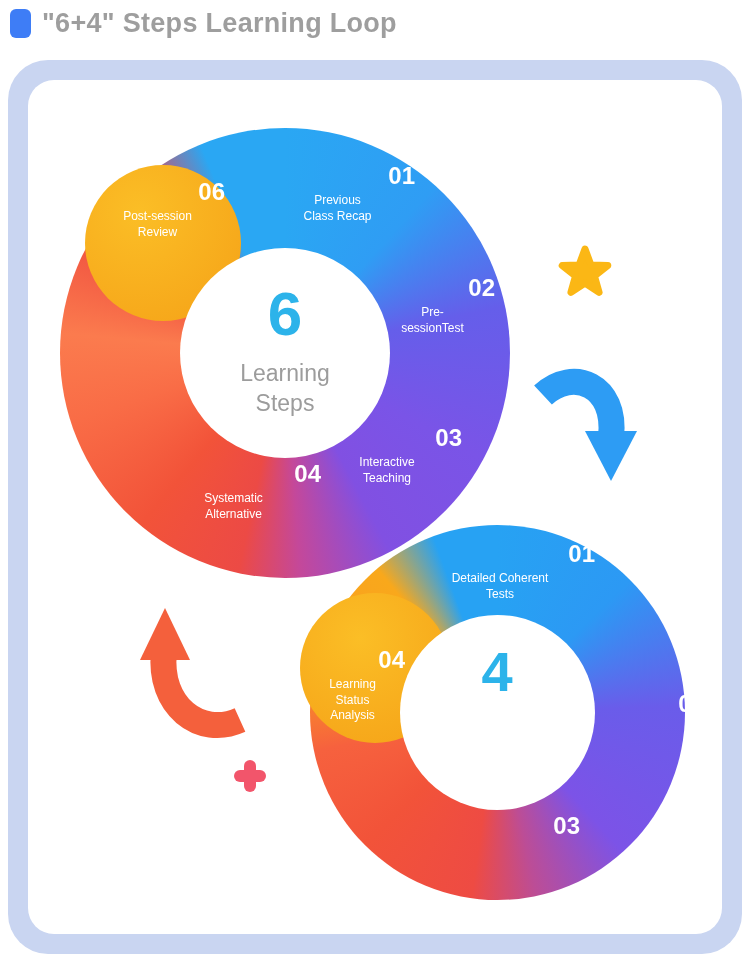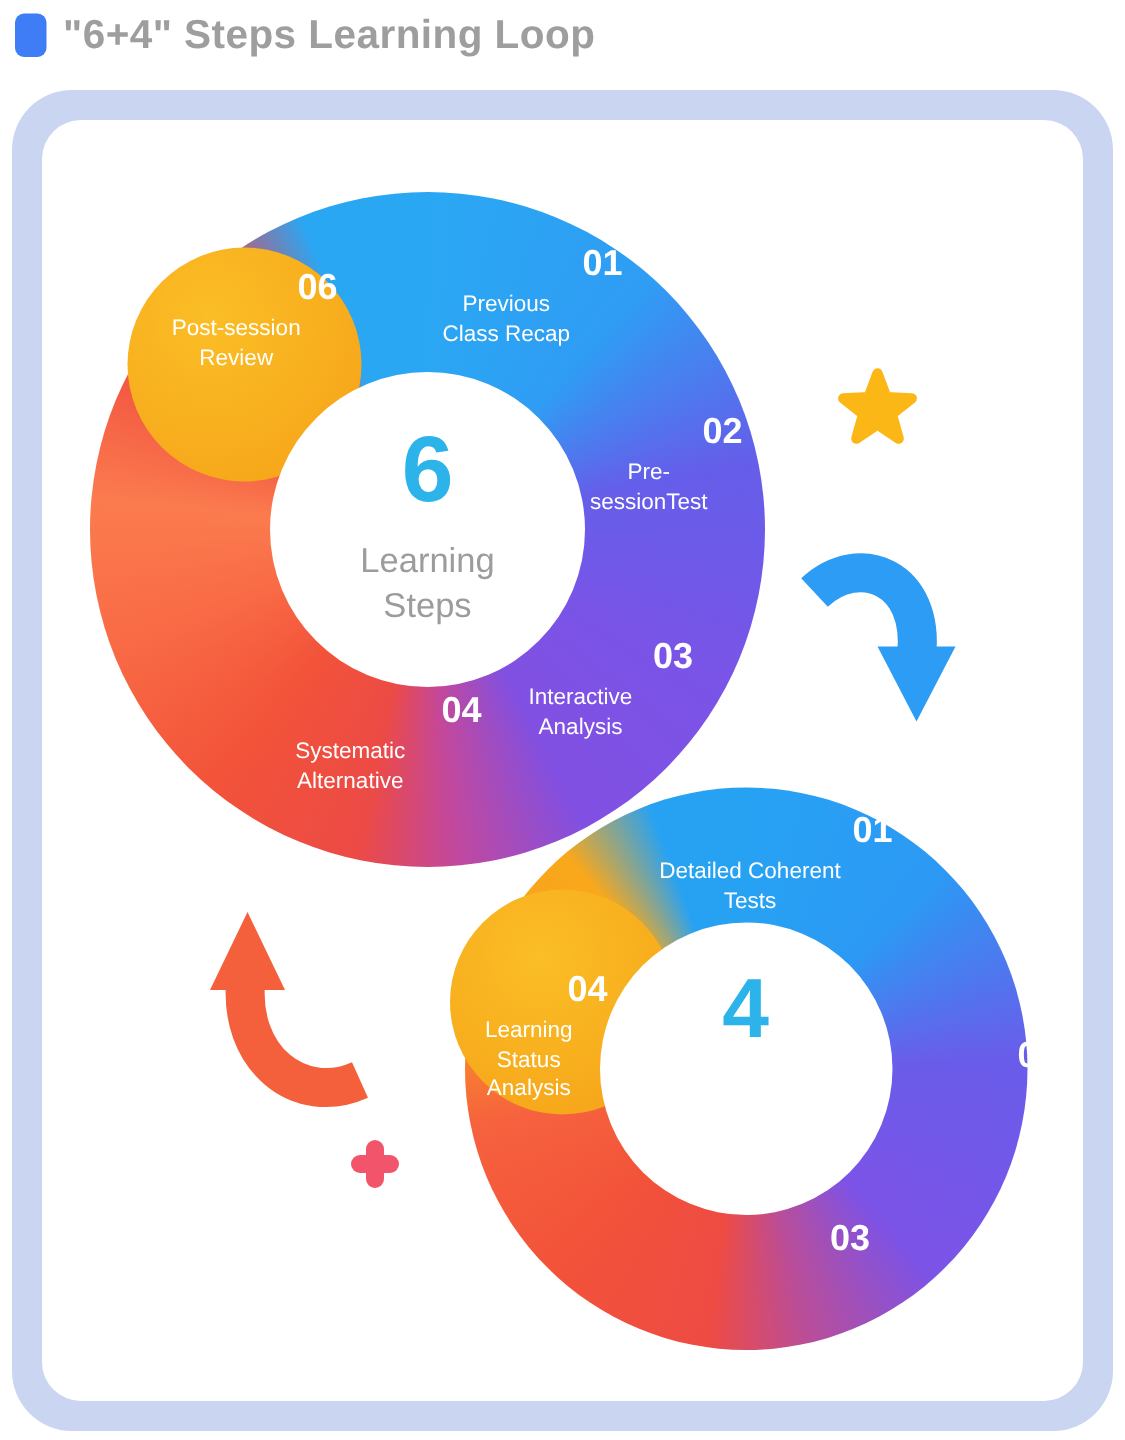--- a/index.html
+++ b/index.html
@@ -32,21 +32,21 @@
       #27A2F3 0deg,#2C99F4 45deg,#6A5CEA 88deg,#7C53E7 138deg,#BC4D96 168deg,
       #EE4B43 188deg,#F25339 225deg,#F6613E 258deg,#F99D22 285deg,#F9A81B 320deg,
       #27A2F3 340deg,#27A2F3 360deg);
   }
   .blob-b{left:300px;top:593px;width:150px;height:150px;z-index:7;
     background:radial-gradient(circle at 40% 30%, #FBBE26, #F5A117);}
   .hole-b{left:400px;top:615px;width:195px;height:195px;background:#ffffff;z-index:8;}
   
   .seg{position:absolute;z-index:9;text-align:center;color:#ffffff;}
   .seg-num{font-size:24px;font-weight:700;margin-bottom:3px;text-align:right;}
-  .seg-text{font-size:15px;line-height:1.3;white-space:pre-line;}
+  .seg-text{font-size:12px;line-height:1.3;white-space:pre-line;}
   
   .wheel-center{position:absolute;z-index:9;text-align:center;}
   .center-num{font-weight:700;color:#2CB3EA;line-height:1;}
   .center-num-a{font-size:62px;}
   .center-num-b{font-size:56px;}
   .center-text{font-size:23px;color:#9C9C9C;margin-top:13px;line-height:1.32;white-space:pre-line;}
   .center-text-b{font-size:22px;margin-top:11px;}
   
   .deco{position:absolute;z-index:10;overflow:visible;}
 </style>
@@ -74,21 +74,21 @@
 Class Recap</div>
   </div>
   <div class="seg" style="left:370px;top:274px;width:125px;">
     <div class="seg-num">02</div>
     <div class="seg-text">Pre-
 sessionTest</div>
   </div>
   <div class="seg" style="left:312px;top:424px;width:150px;">
     <div class="seg-num">03</div>
     <div class="seg-text">Interactive
-Analysis</div>
+Teaching</div>
   </div>
   <div class="seg" style="left:146px;top:460px;width:175px;">
     <div class="seg-num">04</div>
     <div class="seg-text">Systematic
 Alternative</div>
   </div>
   <div class="seg" style="left:64px;top:345px;width:145px;">
     <div class="seg-num">05</div>
   </div>
   <div class="seg" style="left:90px;top:178px;width:135px;">

